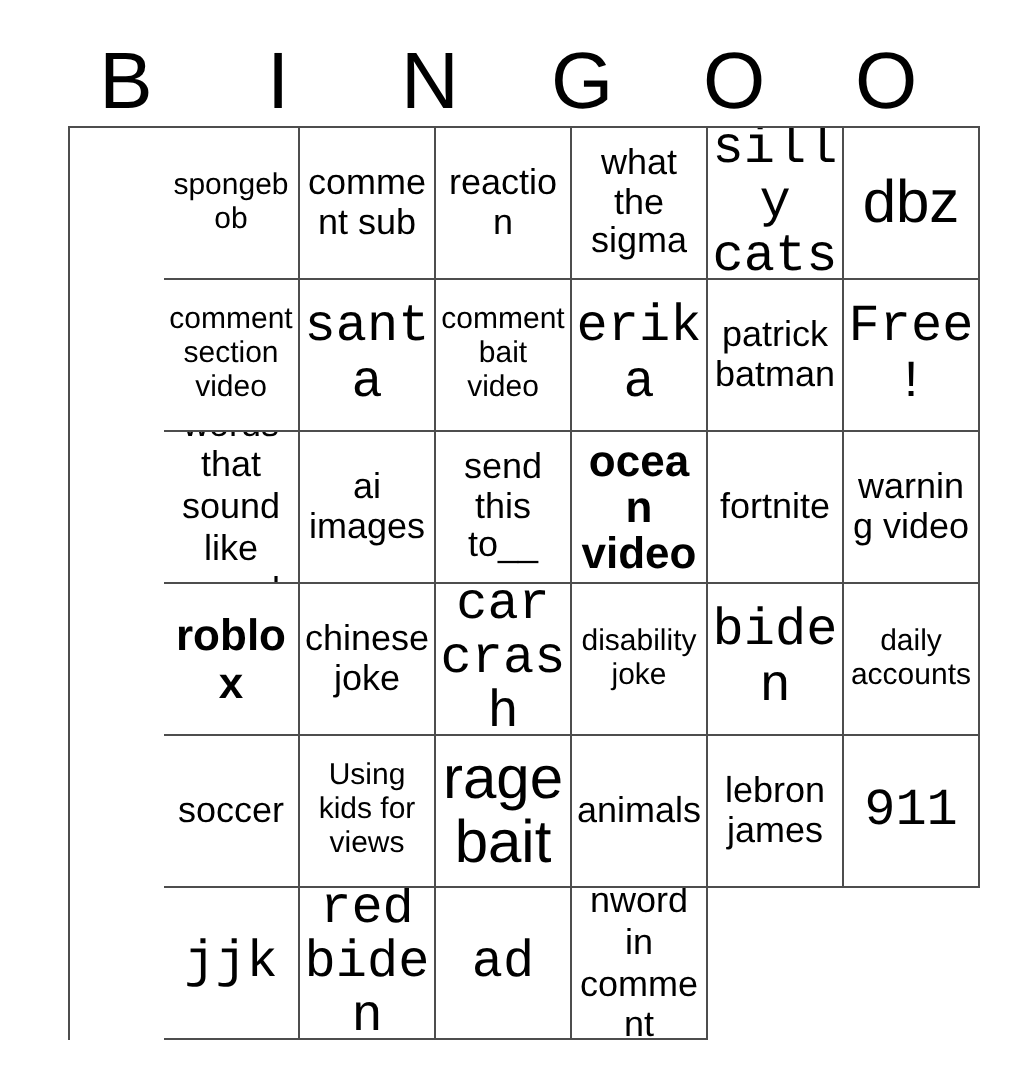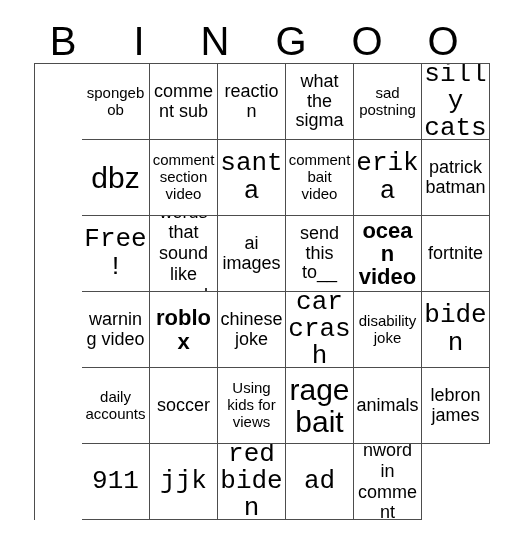--- a/index.html
+++ b/index.html
@@ -110,23 +110,20 @@
       </div>
       <div class="cell fs-m">
         <span class="cell-text">comment sub</span>
       </div>
       <div class="cell fs-m">
         <span class="cell-text">reaction</span>
       </div>
       <div class="cell fs-m">
         <span class="cell-text">what the sigma</span>
       </div>
-      <div class="cell fs-s">
-        <span class="cell-text">sad postning</span>
-      </div>
       <div class="cell fs-xl">
         <span class="cell-text">silly cats</span>
       </div>
       <div class="cell fs-xxl">
         <span class="cell-text">dbz</span>
       </div>
       <div class="cell fs-s">
         <span class="cell-text">comment section video</span>
       </div>
       <div class="cell fs-xl">

